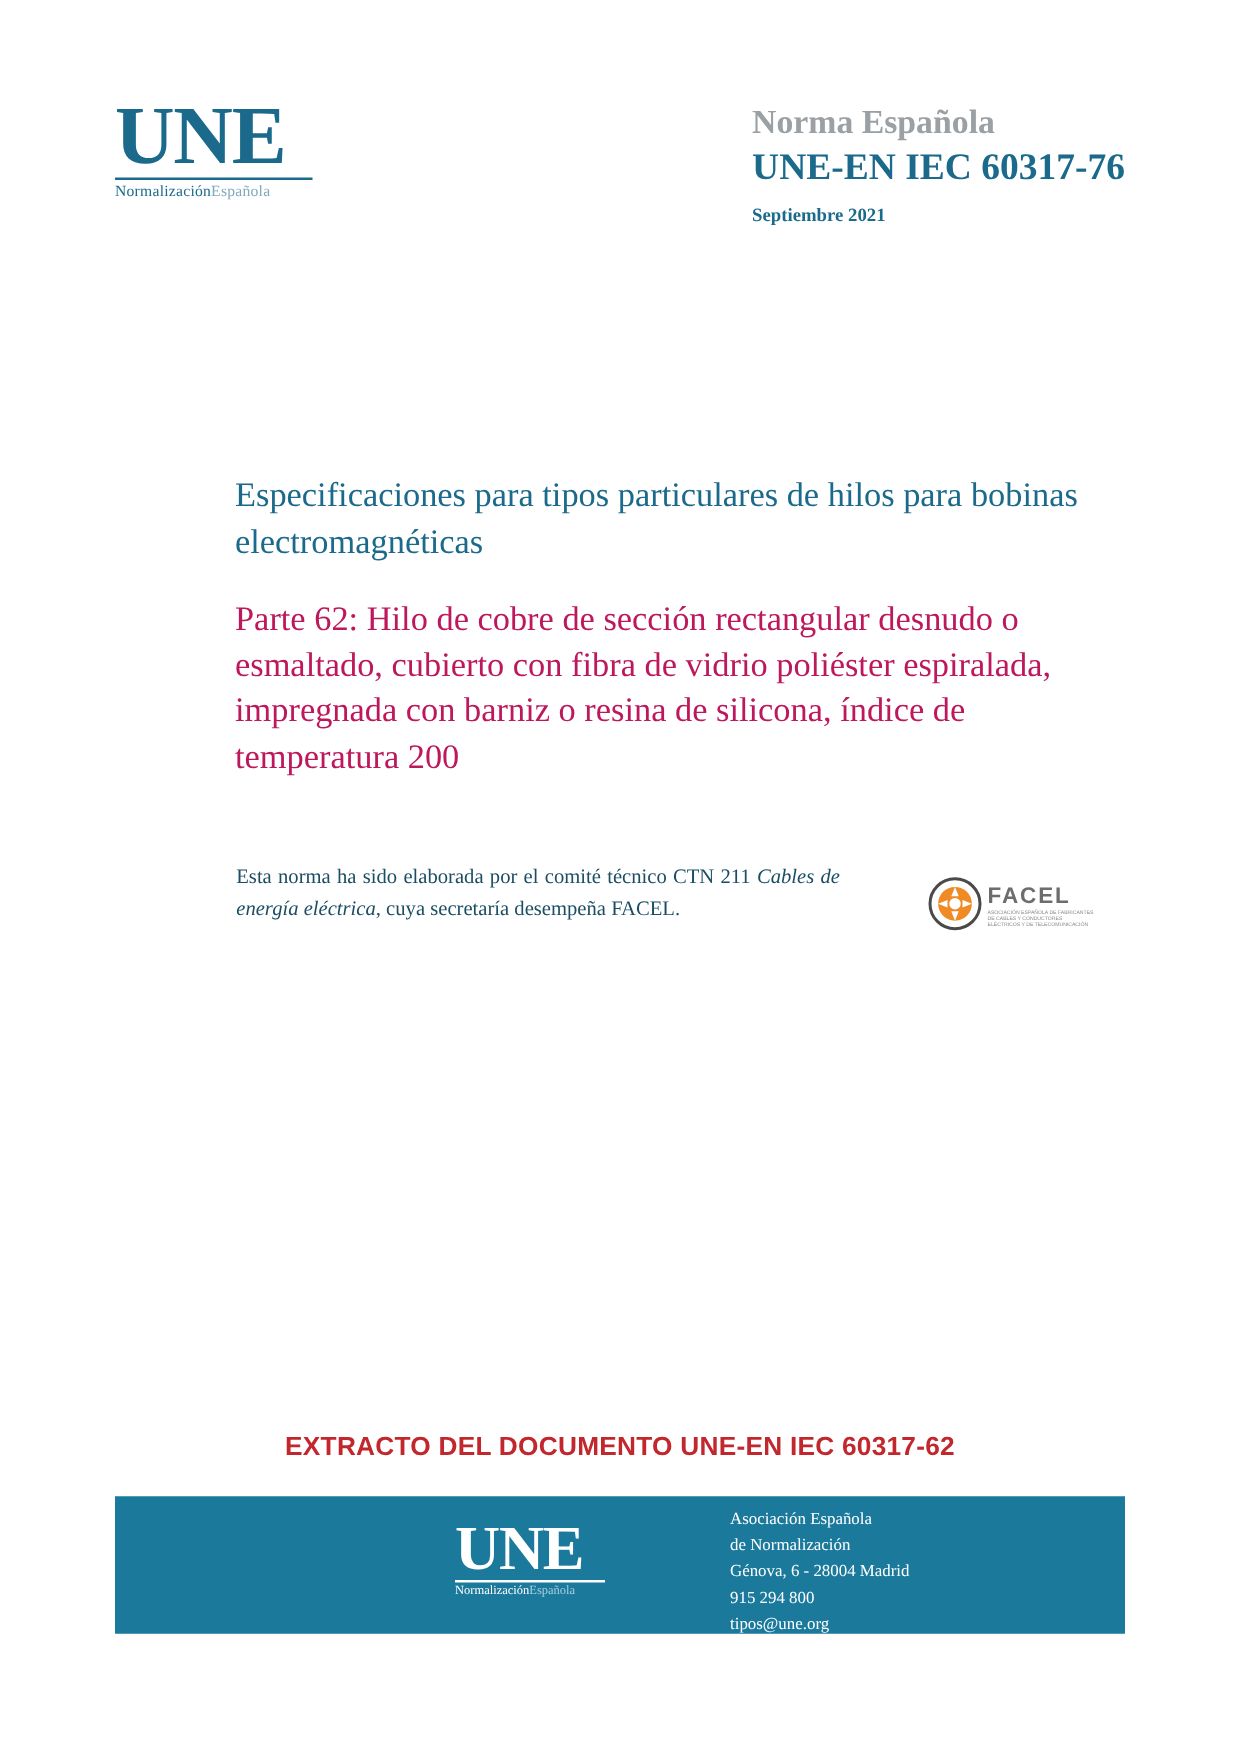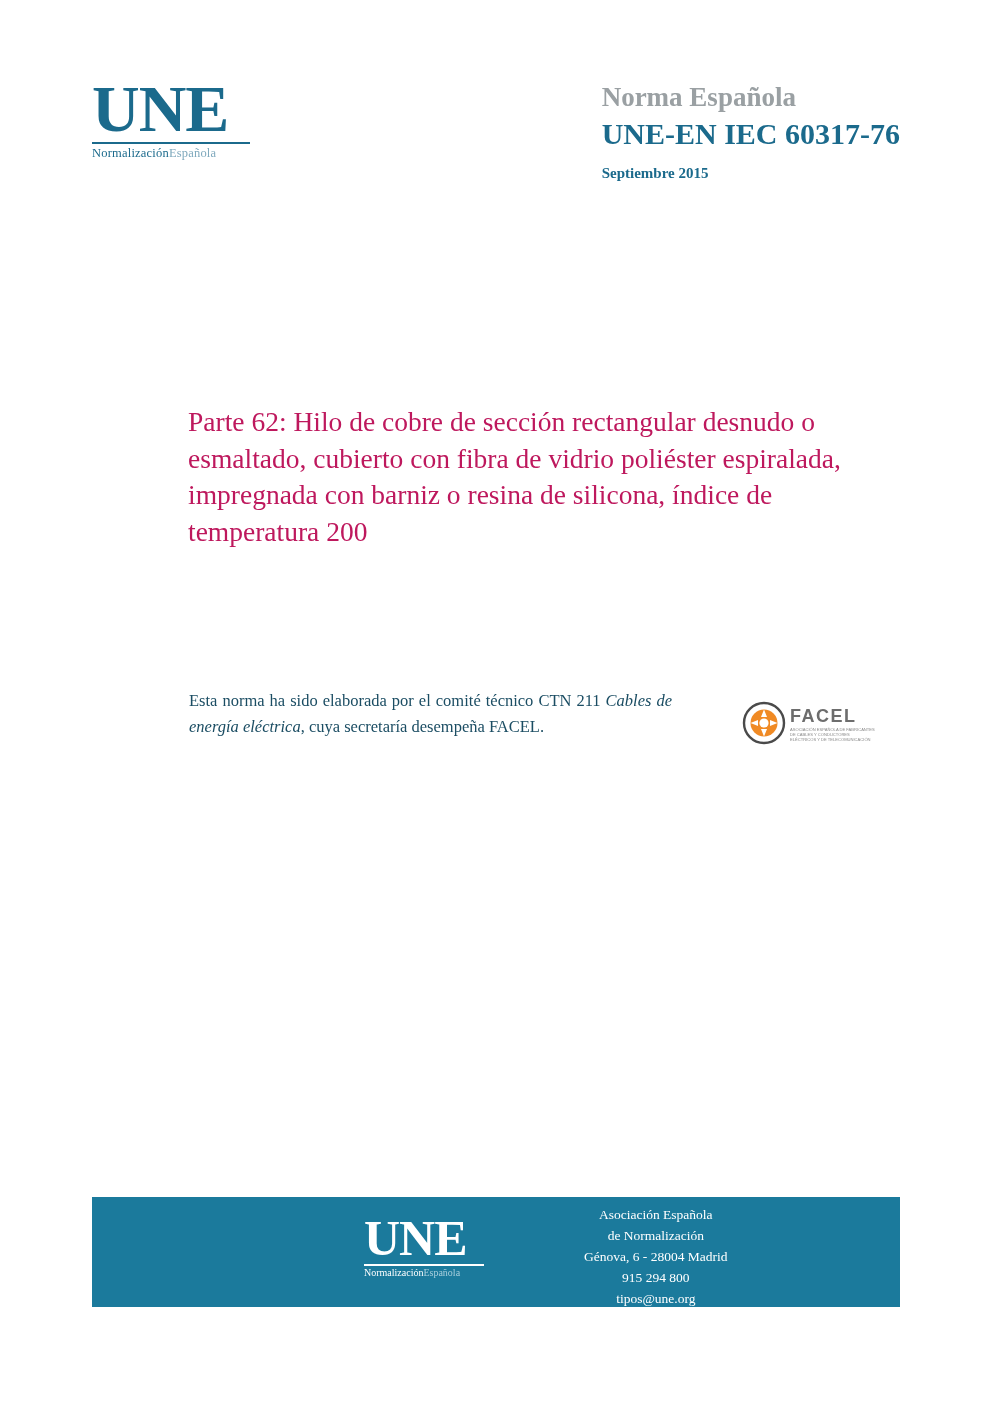--- a/index.html
+++ b/index.html
@@ -191,45 +191,45 @@
   }
 
   .footer-address {
     position: absolute;
     left: 492px;
     top: 8px;
     font-family: "Liberation Serif", serif;
     font-size: 13.5px;
     line-height: 1.55;
     color: #ffffff;
-    text-align: center;
   }
 </style>
 </head>
 <body>
 
 <div class="page">
 
   <div class="header">
 
     <div class="une-logo">
       <div class="une-word">UNE</div>
       <div class="rule"></div>
       <div class="une-sub"><span>Normalización</span><span class="light">Española</span></div>
     </div>
 
     <div class="header-right">
       <div class="norma-label">Norma Española</div>
       <div class="norma-code">UNE-EN IEC 60317-76</div>
-      <div class="norma-date">Septiembre 2015</div>
+      <div class="norma-date">Septiembre 2021</div>
     </div>
 
   </div>
 
   <div class="titles">
+    <div class="title-main">Especificaciones para tipos particulares de hilos para bobinas electromagnéticas</div>
     <div class="title-part">Parte 62: Hilo de cobre de sección rectangular desnudo o esmaltado, cubierto con fibra de vidrio poliéster espiralada, impregnada con barniz o resina de silicona, índice de temperatura 200</div>
   </div>
 
   <div class="note-block">
     <span>Esta norma ha sido elaborada por el comité técnico CTN 211 </span><span class="it">Cables de energía eléctrica</span><span>, cuya secretaría desempeña FACEL.</span>
   </div>
 
   <div class="facel">
     <svg width="150" height="46" viewBox="0 0 150 46">
       <circle cx="22" cy="23" r="20" fill="none" stroke="#4a4a4a" stroke-width="2.4"></circle>
@@ -239,20 +239,21 @@
       <path d="M22 36.5 L19 29 L25 29 Z" fill="#ffffff"></path>
       <path d="M8.5 23 L16 20 L16 26 Z" fill="#ffffff"></path>
       <path d="M35.5 23 L28 26 L28 20 Z" fill="#ffffff"></path>
       <text x="48" y="22" font-family="Liberation Sans, sans-serif" font-size="18" font-weight="bold" fill="#6d6d6d" letter-spacing="1.5">FACEL</text>
       <text x="48" y="31" font-family="Liberation Sans, sans-serif" font-size="4.1" fill="#8a8a8a">ASOCIACIÓN ESPAÑOLA DE FABRICANTES</text>
       <text x="48" y="36" font-family="Liberation Sans, sans-serif" font-size="4.1" fill="#8a8a8a">DE CABLES Y CONDUCTORES</text>
       <text x="48" y="41" font-family="Liberation Sans, sans-serif" font-size="4.1" fill="#8a8a8a">ELÉCTRICOS Y DE TELECOMUNICACIÓN</text>
     </svg>
   </div>
 
+  <div class="extracto">EXTRACTO DEL DOCUMENTO UNE-EN IEC 60317-62</div>
 
   <div class="footer">
 
     <div class="footer-logo">
       <div class="une-word">UNE</div>
       <div class="rule"></div>
       <div class="une-sub"><span>Normalización</span><span class="light">Española</span></div>
     </div>
 
     <div class="footer-address">

